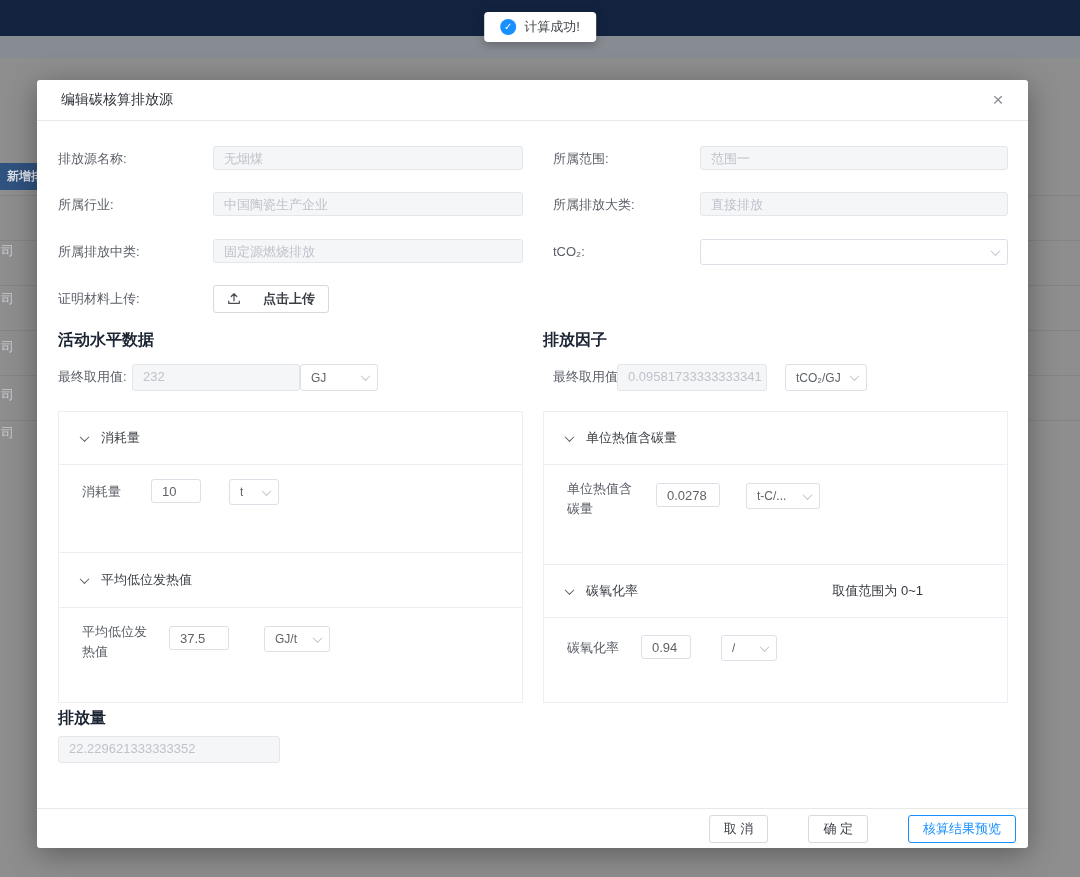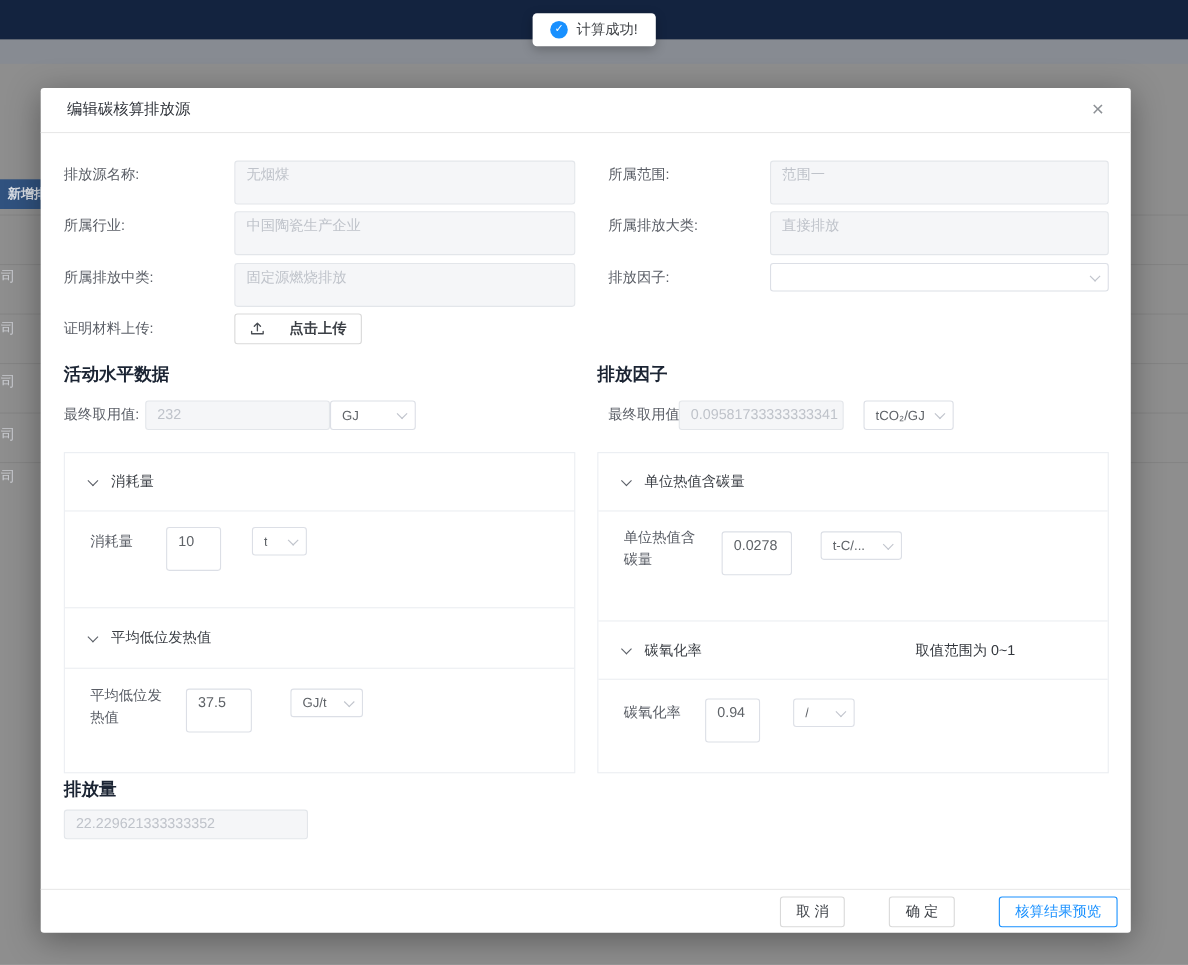--- a/index.html
+++ b/index.html
@@ -27,21 +27,21 @@
   
   .modal { position:absolute; left:37px; top:80px; width:991px; height:768px; background:#fff;
     border-radius:3px; box-shadow:0 6px 30px rgba(0,0,0,0.35); z-index:20; }
   .m-header { position:absolute; left:0; top:0; width:100%; height:41px;
     border-bottom:1px solid #e8e8e8; display:flex; align-items:center; padding:0 24px; }
   .m-title { font-size:14px; color:#2d3138;text-align:right; }
   .m-close { position:absolute; right:18px; top:8px; width:24px; height:24px; font-size:19px;
     color:#8c9095; text-align:center; line-height:24px; cursor:pointer; }
 
   .label { position:absolute; font-size:13px; color:#5a5e66; line-height:26px; white-space:nowrap; }
-  .inp { position:absolute; height:40px; border:1px solid #dcdfe6; border-radius:3px;
+  .inp { position:absolute; height:24px; border:1px solid #dcdfe6; border-radius:3px;
     background:#fff; font-size:13px; color:#5f6368; line-height:24px; padding:0 10px;
     white-space:nowrap; overflow:hidden; }
   .inp.dis { background:#f5f6f8; border-color:#e3e6ea; color:#bfc3ca; }
   .sel { position:absolute; height:26px; border:1px solid #dcdfe6; border-radius:3px; background:#fff;
     display:flex; align-items:center; justify-content:space-between; padding:0 8px 0 10px;
     font-size:12px; color:#5f6368; cursor:pointer; }
   .sel .txt { overflow:hidden; white-space:nowrap; }
   .chev { width:7px; height:7px; border-right:1.4px solid #c0c4cc; border-bottom:1.4px solid #c0c4cc;
     transform:rotate(45deg) translate(-1px,-1px); flex:0 0 auto; margin-left:6px; }
 
@@ -106,21 +106,21 @@
     <span class="label" style="left:516px; top:66px">所属范围:</span>
     <div class="inp dis" style="left:663px; top:66px; width:308px">范围一</div>
 
     <span class="label" style="left:21px; top:112px">所属行业:</span>
     <div class="inp dis" style="left:176px; top:112px; width:310px">中国陶瓷生产企业</div>
     <span class="label" style="left:516px; top:112px">所属排放大类:</span>
     <div class="inp dis" style="left:663px; top:112px; width:308px">直接排放</div>
 
     <span class="label" style="left:21px; top:159px">所属排放中类:</span>
     <div class="inp dis" style="left:176px; top:159px; width:310px">固定源燃烧排放</div>
-    <span class="label" style="left:516px; top:159px">排放因子:</span>
+    <span class="label" style="left:516px; top:159px">tCO₂:</span>
     <div class="sel" style="left:663px; top:159px; width:308px">
       <span class="txt"></span>
       <span class="chev"></span>
     </div>
 
     <span class="label" style="left:21px; top:205px; line-height:28px">证明材料上传:</span>
     <div class="upload-btn" style="left:176px; top:205px">
       <svg class="upld-svg" viewBox="0 0 16 16">
         <path d="M8 2 L8 10 M4.8 5.2 L8 2 L11.2 5.2 M2 10.5 L2 13 L14 13 L14 10.5" stroke="#4a4e54" stroke-width="1.4" fill="none" stroke-linecap="round" stroke-linejoin="round"></path>
       </svg>

